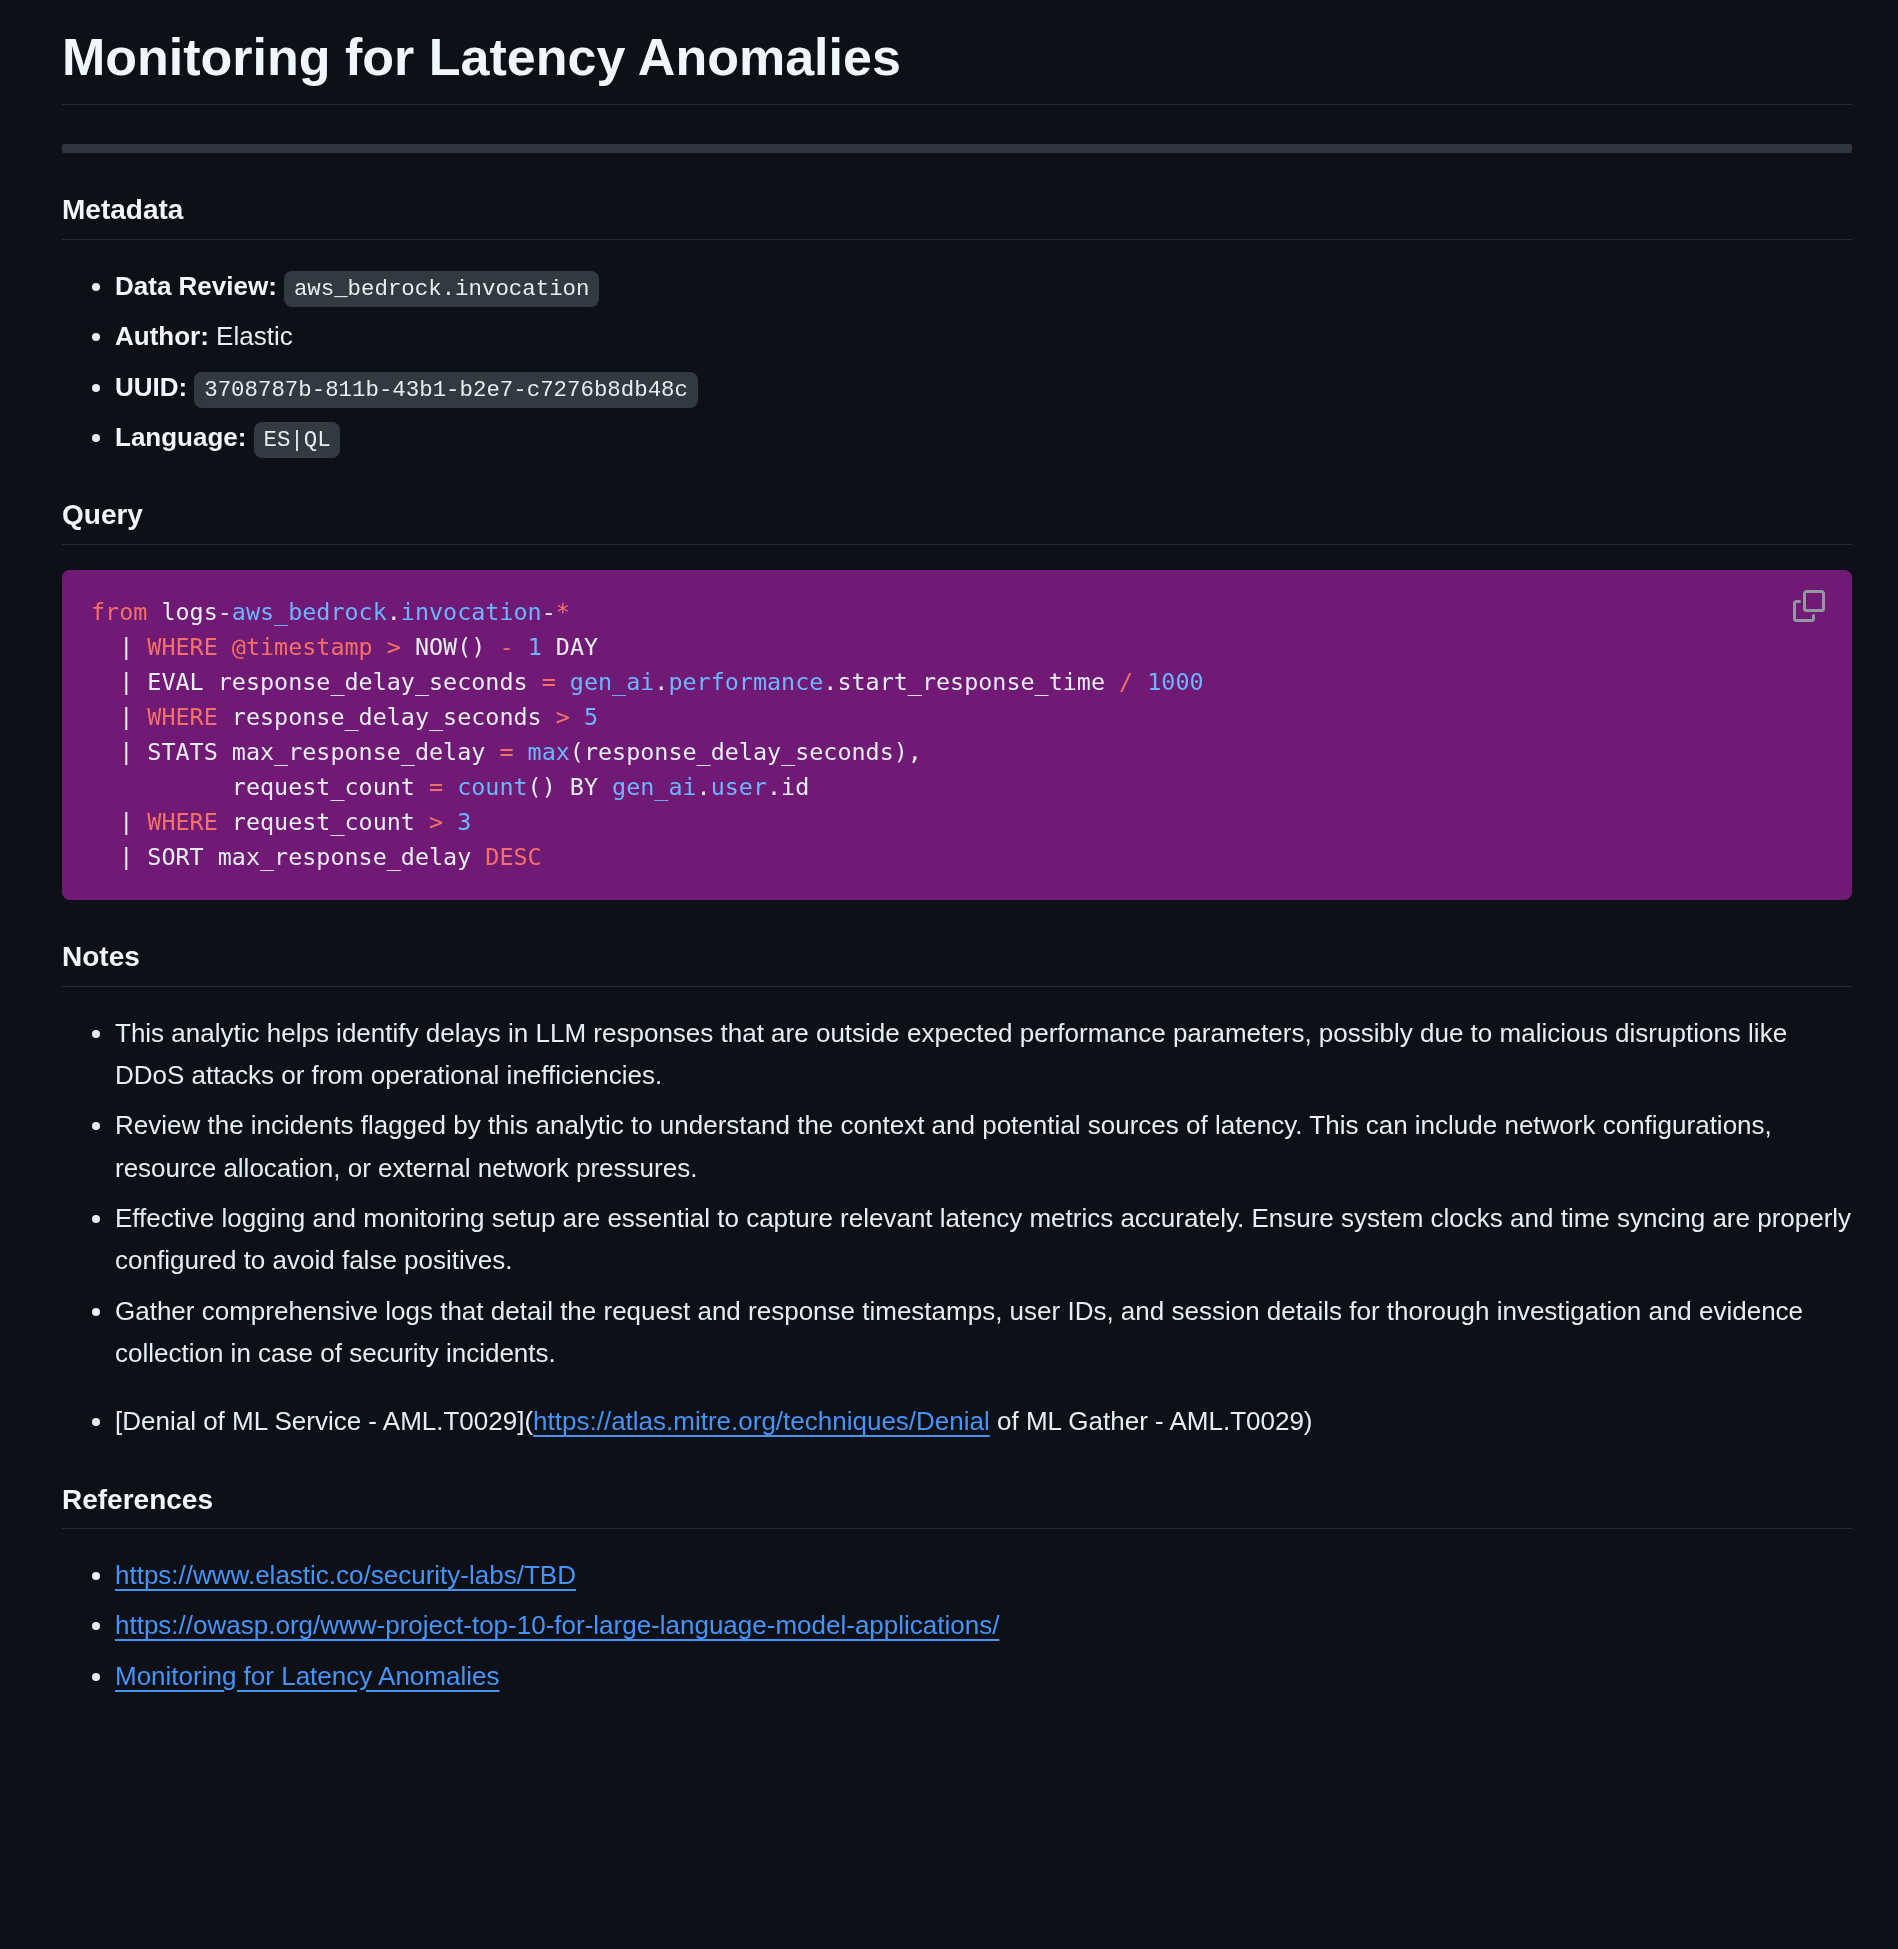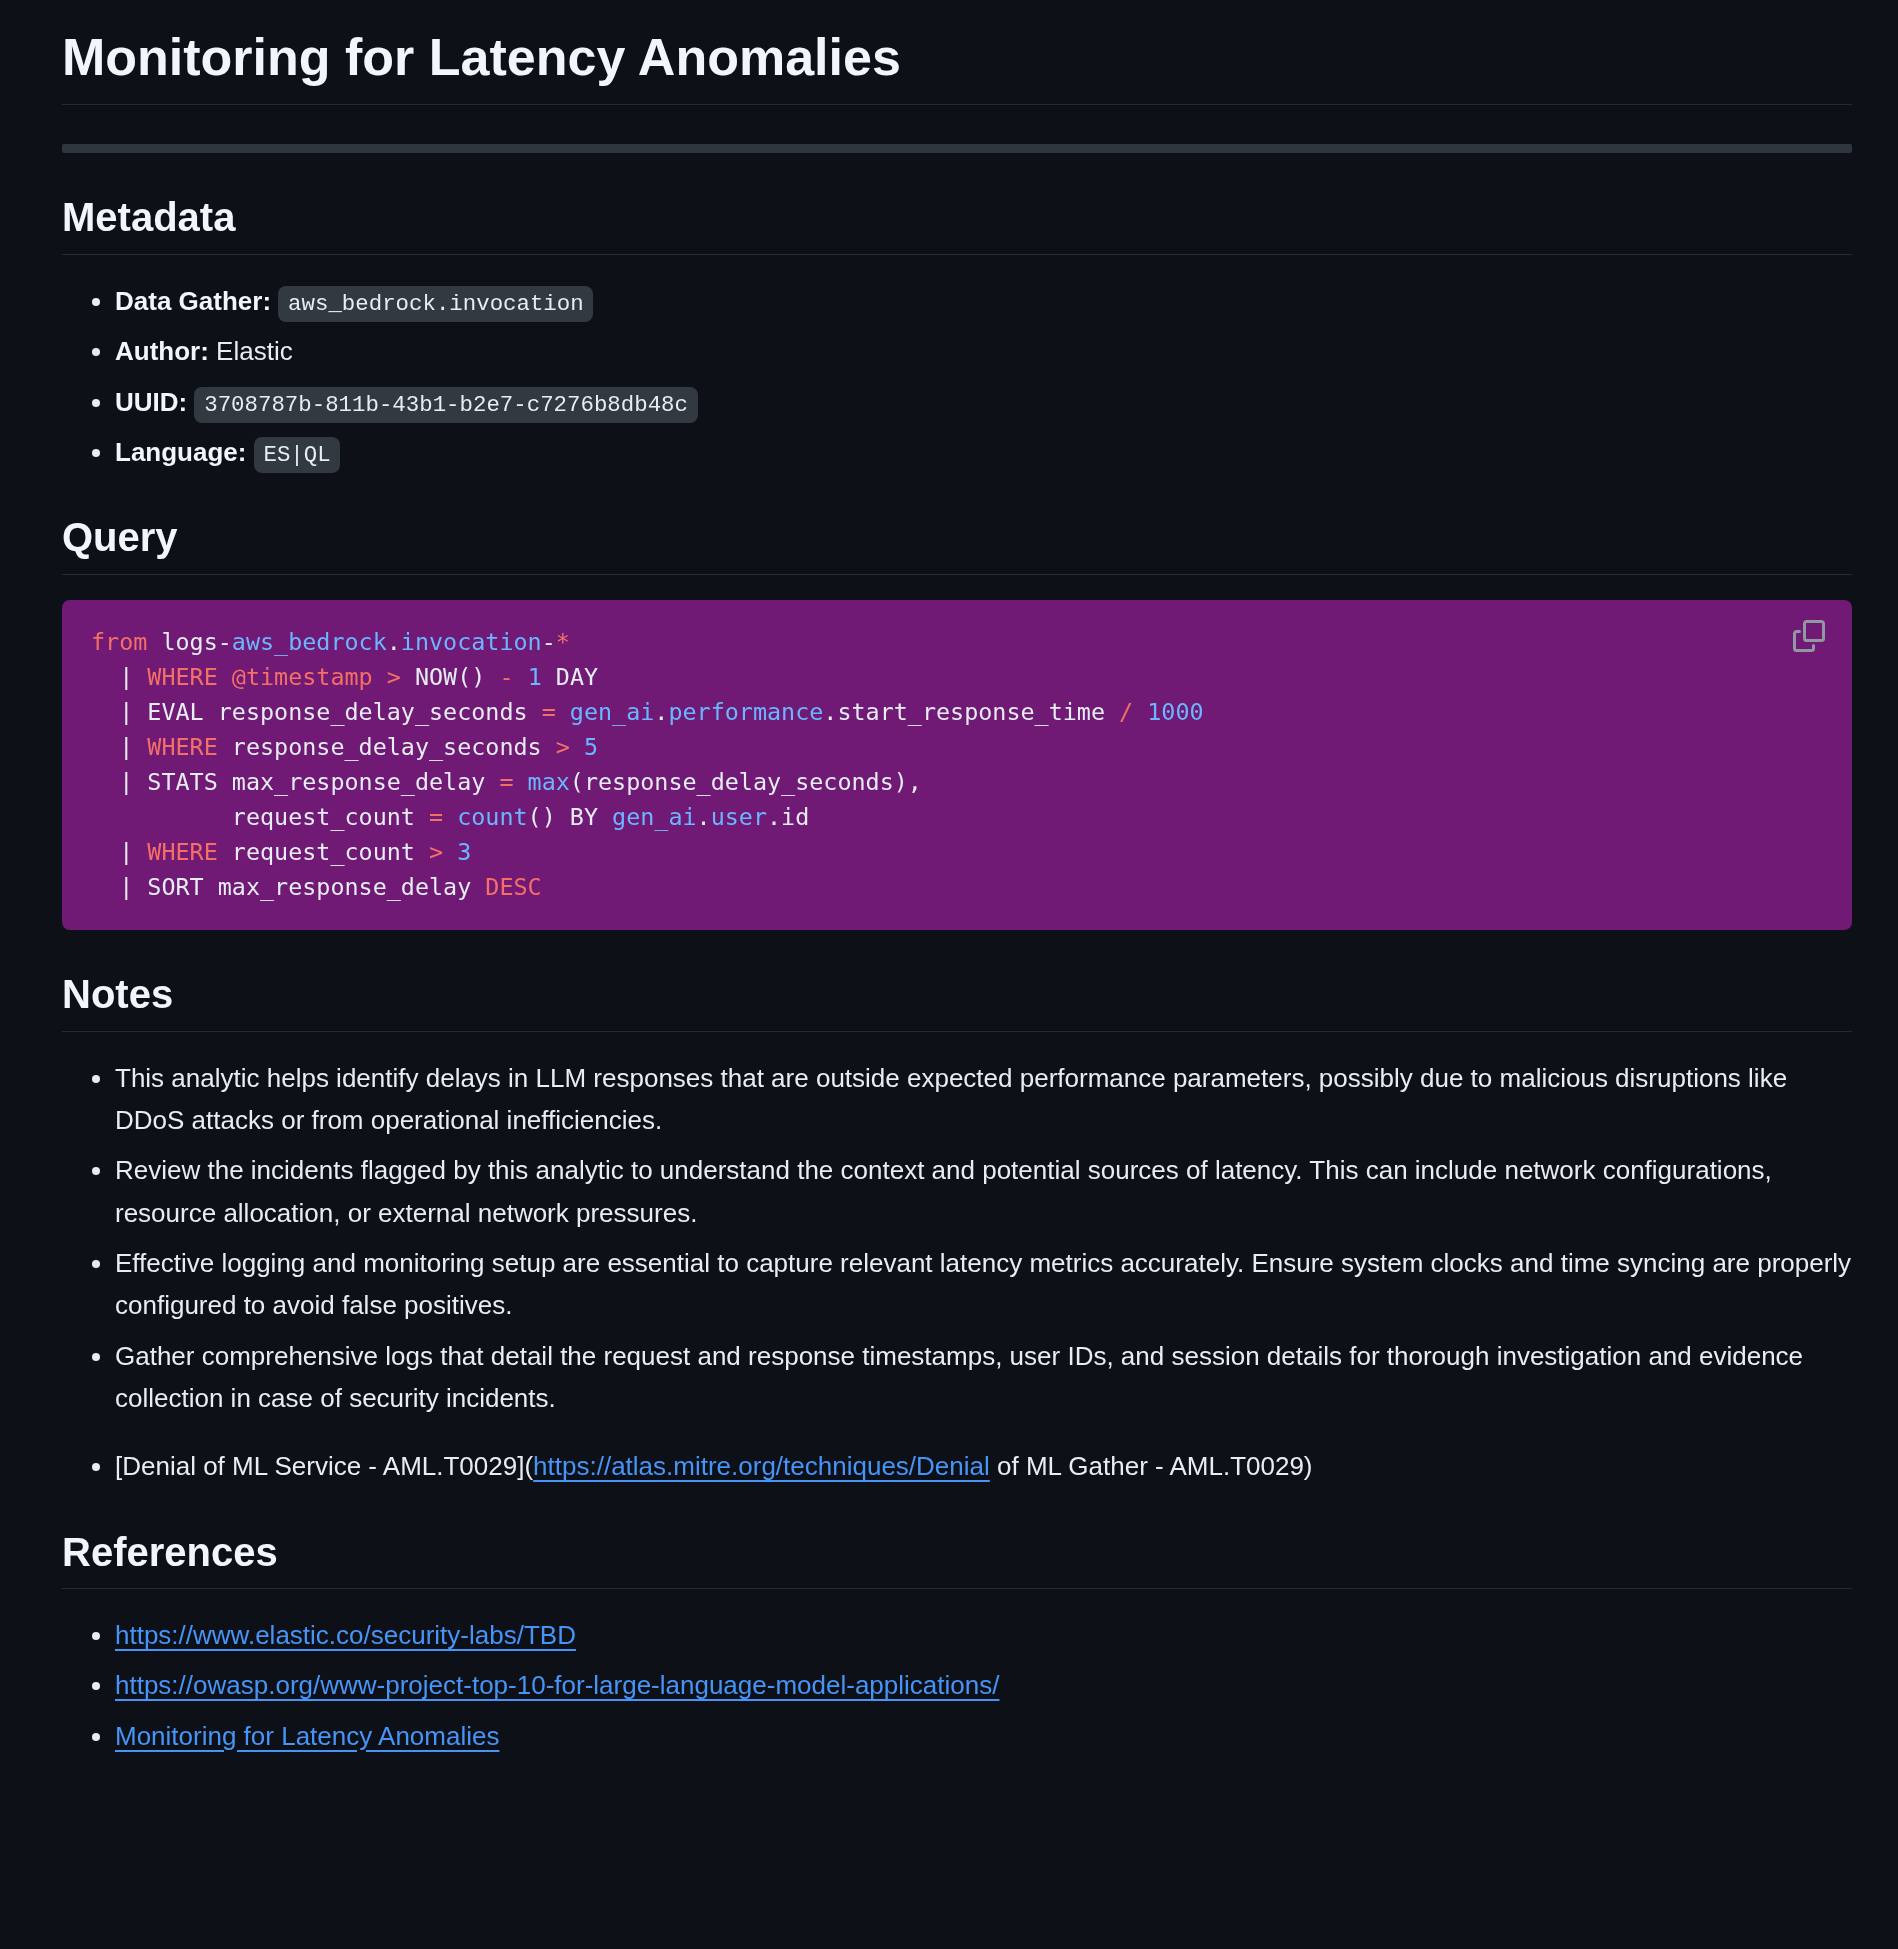--- a/index.html
+++ b/index.html
@@ -31,21 +31,21 @@
     border: 0;
     height: 9.8px;
     background: #30363d;
     margin: 39px 0;
     border-radius: 2px;
   }
   h2 {
     margin: 39px 0 25px 0;
     padding-bottom: 11.7px;
     border-bottom: 1px solid #262c36;
-    font-size: 40px;
+    font-size: 28px;
     line-height: 1.25;
     font-weight: 700;
     color: #f0f6fc;
   }
   ul {
     margin: 0 0 26px 0;
     padding-left: 53px;
   }
   li { margin-top: 7.8px; }
   li::marker { color: #e6edf3; }
@@ -103,21 +103,21 @@
 
 <div class="markdown-body">
 
   <h1>Monitoring for Latency Anomalies</h1>
 
   <hr class="thick">
 
   <h2>Metadata</h2>
   <ul>
     <li>
-      <strong>Data Gather:</strong>
+      <strong>Data Review:</strong>
       <code class="inline">aws_bedrock.invocation</code>
     </li>
     <li>
       <strong>Author:</strong>
       <span>Elastic</span>
     </li>
     <li>
       <strong>UUID:</strong>
       <code class="inline">3708787b-811b-43b1-b2e7-c7276b8db48c</code>
     </li>

